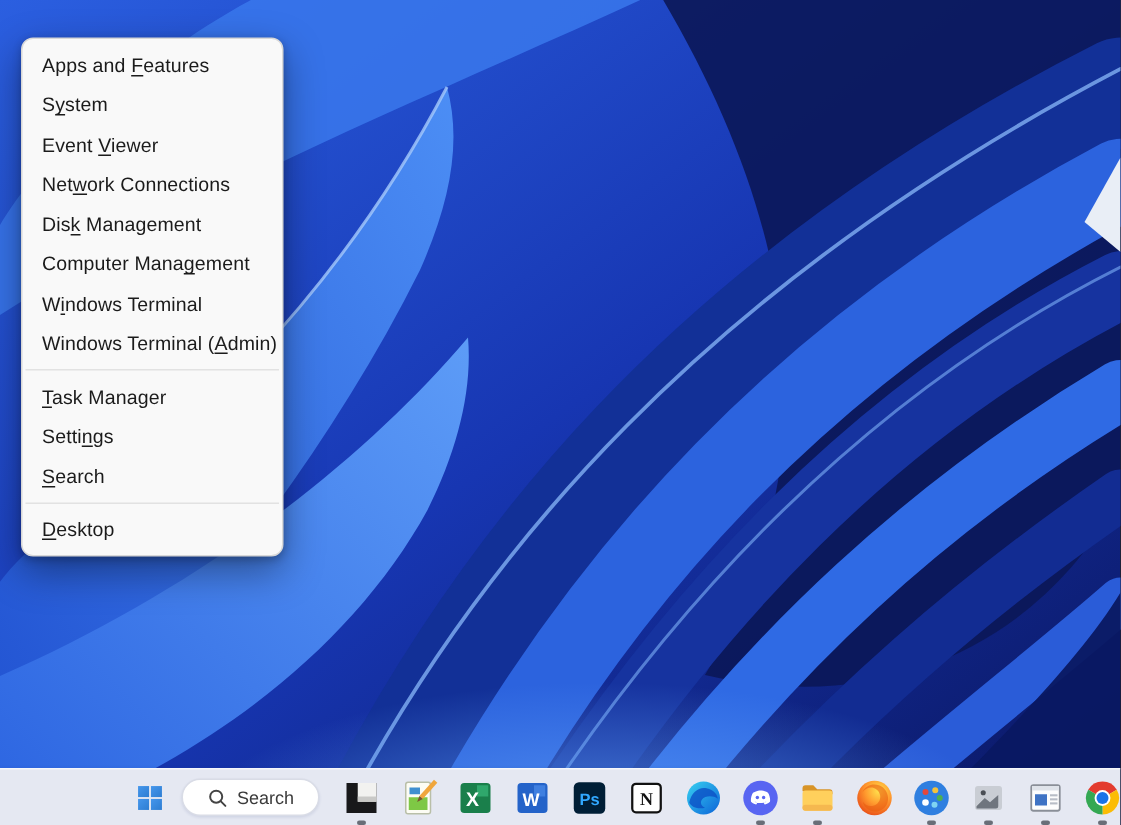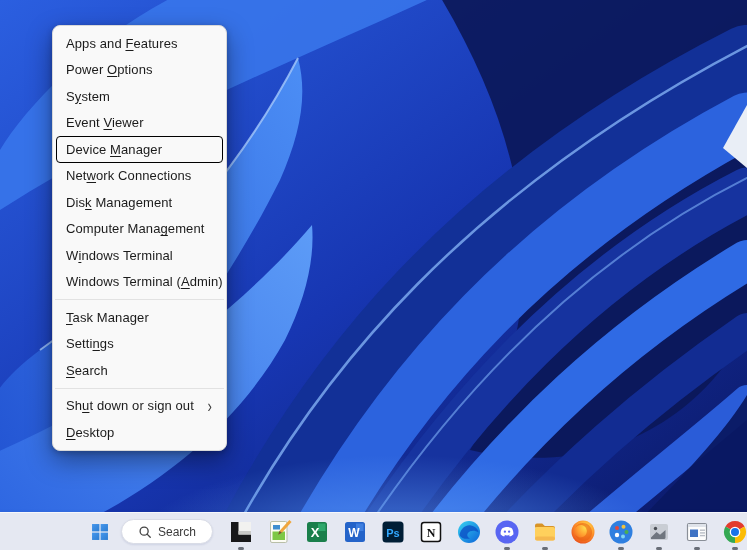--- a/index.html
+++ b/index.html
@@ -12,21 +12,20 @@
 
   
   .winx-menu{
     position:absolute;left:14px;top:25px;width:175px;box-sizing:border-box;
     background:var(--menu-bg,#f9f9f9);
     border:1px solid #d8d8d8;border-radius:8px;
     padding:4px 0;
     box-shadow:0 10px 26px rgba(0,0,0,.38), 0 2px 6px rgba(0,0,0,.22);
     font-size:13px;color:var(--menu-text,#1b1b1b);
     z-index:5;
-    margin-left:38px;
   }
   .menu-item{
     height:26.5px;margin:0 3px;padding:0 9px;box-sizing:border-box;
     border:1.5px solid transparent;border-radius:4px;
     display:flex;align-items:center;justify-content:space-between;
     white-space:nowrap;letter-spacing:.1px;
   }
   .menu-item.focused{border-color:var(--focus-border,#000);}
   .menu-item u{text-decoration:underline;text-underline-offset:2px;}
   .menu-sep{height:1px;background:var(--separator,#e2e2e2);margin:4px 2px;}
@@ -105,31 +104,25 @@
     <path d="M-10,560 C120,520 230,440 285,340 C305,300 315,260 312,225 C240,310 130,395 -10,455 Z" fill="url(#gpetal2)"></path>
     <ellipse cx="400" cy="565" rx="280" ry="110" fill="url(#gglow)" opacity="0.85"></ellipse>
     <path d="M747,105 L723,148 L747,168 Z" style="fill:var(--wallpaper-petal-tip-white,#e9eef6)"></path>
   </svg>
 
   <nav class="winx-menu" id="winx-menu">
       <div class="menu-item">
         <span>Apps and <u>F</u>eatures</span>
       </div>
       <div class="menu-item">
-        <span>Power <u>O</u>ptions</span>
-      </div>
-      <div class="menu-item">
         <span>S<u>y</u>stem</span>
       </div>
       <div class="menu-item">
         <span>Event <u>V</u>iewer</span>
       </div>
-      <div class="menu-item focused">
-        <span>Device <u>M</u>anager</span>
-      </div>
       <div class="menu-item">
         <span>Net<u>w</u>ork Connections</span>
       </div>
       <div class="menu-item">
         <span>Dis<u>k</u> Management</span>
       </div>
       <div class="menu-item">
         <span>Computer Mana<u>g</u>ement</span>
       </div>
       <div class="menu-item">
@@ -142,24 +135,20 @@
       <div class="menu-item">
         <span><u>T</u>ask Manager</span>
       </div>
       <div class="menu-item">
         <span>Setti<u>n</u>gs</span>
       </div>
       <div class="menu-item">
         <span><u>S</u>earch</span>
       </div>
       <div class="menu-sep"></div>
-      <div class="menu-item">
-        <span>Sh<u>u</u>t down or sign out</span>
-        <span class="chev">›</span>
-      </div>
       <div class="menu-item">
         <span><u>D</u>esktop</span>
       </div>
     </nav>
 
   <div class="taskbar">
     <div class="tb-inner">
       <button class="start-btn">
         <span style="display:flex">
           <svg width="18" height="18" viewBox="0 0 26 26">

